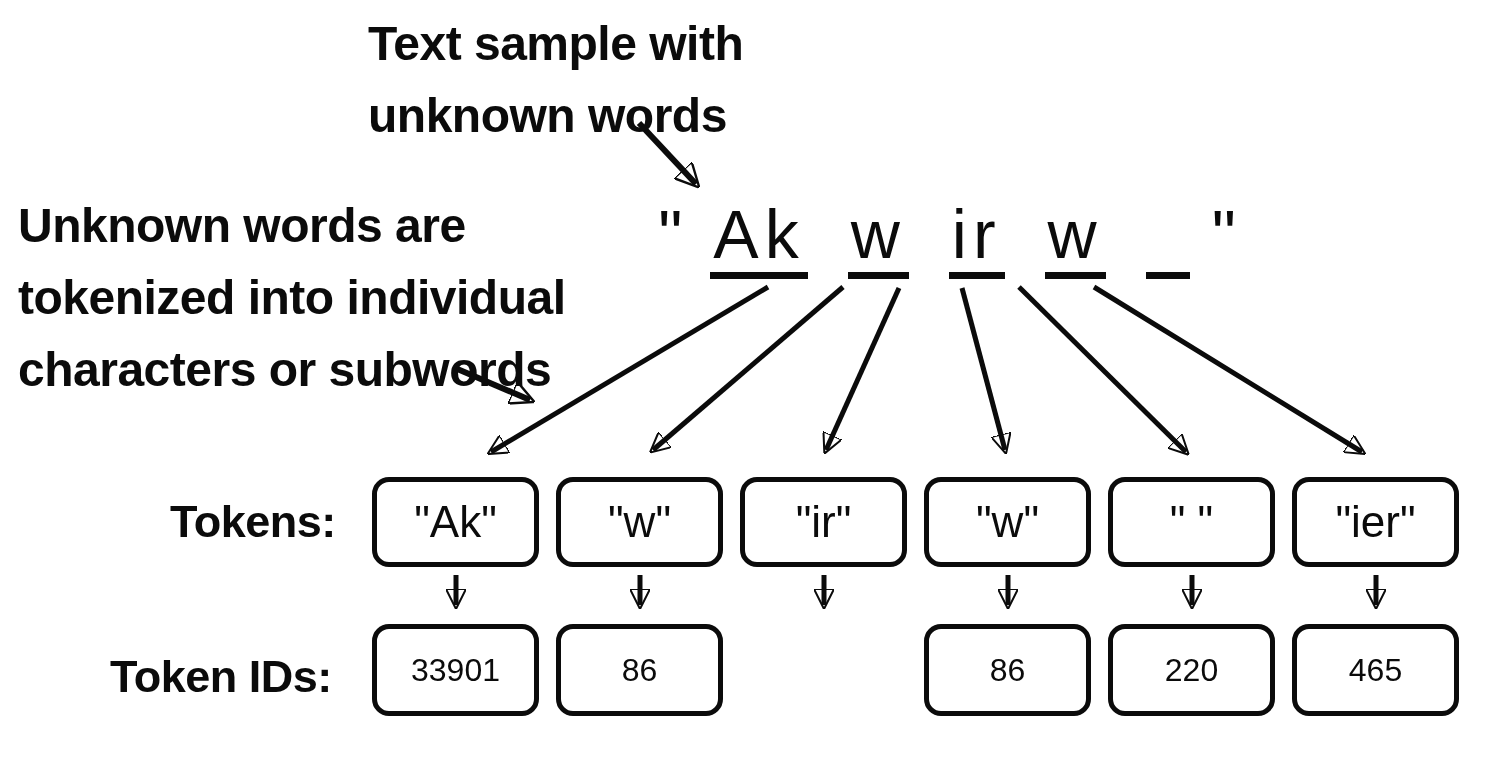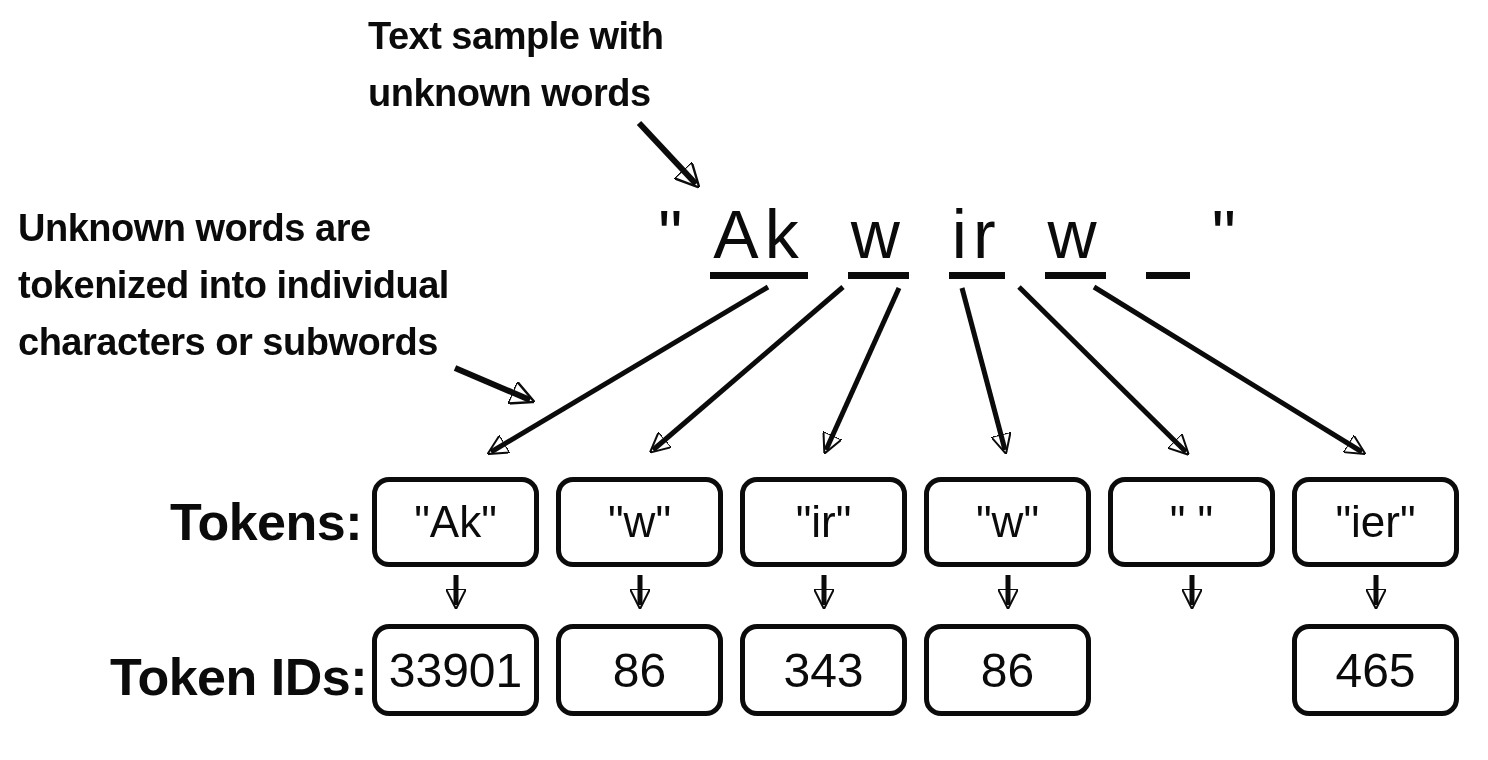--- a/index.html
+++ b/index.html
@@ -14,28 +14,28 @@
     color: #0b0b0b;
   }
   .arrow-layer {
     position: absolute;
     left: 0; top: 0;
     width: 1488px; height: 760px;
   }
   .note {
     position: absolute;
     font-weight: bold;
-    font-size: 38px;
+    font-size: 48px;
     line-height: 1.5;
     letter-spacing: -0.5px;
     white-space: pre-line;
     color: #0b0b0b;
   }
   .note-top  { left: 368px; top: 8px; }
-  .note-left { left: 18px;  top: 200px; }
+  .note-left { left: 18px;  top: 190px; }
   .sample {
     position: absolute;
     left: 620px; top: 200px; width: 660px;
     display: flex;
     justify-content: center;
     align-items: flex-start;
     font-size: 68px;
     font-weight: 400;
     letter-spacing: 6px;
     line-height: 1.0;
@@ -51,41 +51,41 @@
   }
   .sample .seg-space {
     width: 44px;
   }
   .row-label {
     position: absolute;
     height: 90px;
     display: flex;
     align-items: center;
     font-weight: bold;
-    font-size: 52px;
+    font-size: 45px;
     letter-spacing: -0.5px;
     color: #0b0b0b;
   }
   .label-tokens { left: 170px; top: 477px; }
   .label-ids    { left: 110px; top: 632px; }
   .box {
     position: absolute;
     width: 167px;
     height: 90px;
     border: 5px solid #0b0b0b;
     border-radius: 17px;
     background: #ffffff;
     display: flex;
     align-items: center;
     justify-content: center;
     white-space: pre;
     color: #0b0b0b;
   }
   .token-box { top: 477px; font-size: 44px; font-weight: 400; }
-  .id-box    { top: 624px; height: 92px; font-size: 48px; font-weight: 400; }
+  .id-box    { top: 624px; height: 92px; font-size: 32px; font-weight: 400; }
   .col-0 { left: 372px; }
   .col-1 { left: 556px; }
   .col-2 { left: 740px; }
   .col-3 { left: 924px; }
   .col-4 { left: 1108px; }
   .col-5 { left: 1292px; }
   .arrow-layer path { stroke: #0b0b0b; fill: none; }
 </style>
 </head>
 <body>
@@ -137,17 +137,17 @@
   <div class="box token-box col-0"><span>"Ak"</span></div>
   <div class="box token-box col-1"><span>"w"</span></div>
   <div class="box token-box col-2"><span>"ir"</span></div>
   <div class="box token-box col-3"><span>"w"</span></div>
   <div class="box token-box col-4"><span>" "</span></div>
   <div class="box token-box col-5"><span>"ier"</span></div>
 
   <div class="row-label label-ids">Token IDs:</div>
   <div class="box id-box col-0"><span>33901</span></div>
   <div class="box id-box col-1"><span>86</span></div>
-  <div class="box id-box col-2"><span>343</span></div>
   <div class="box id-box col-3"><span>86</span></div>
+  <div class="box id-box col-4"><span>220</span></div>
   <div class="box id-box col-5"><span>465</span></div>
 
 </div>
 
 </body></html>

